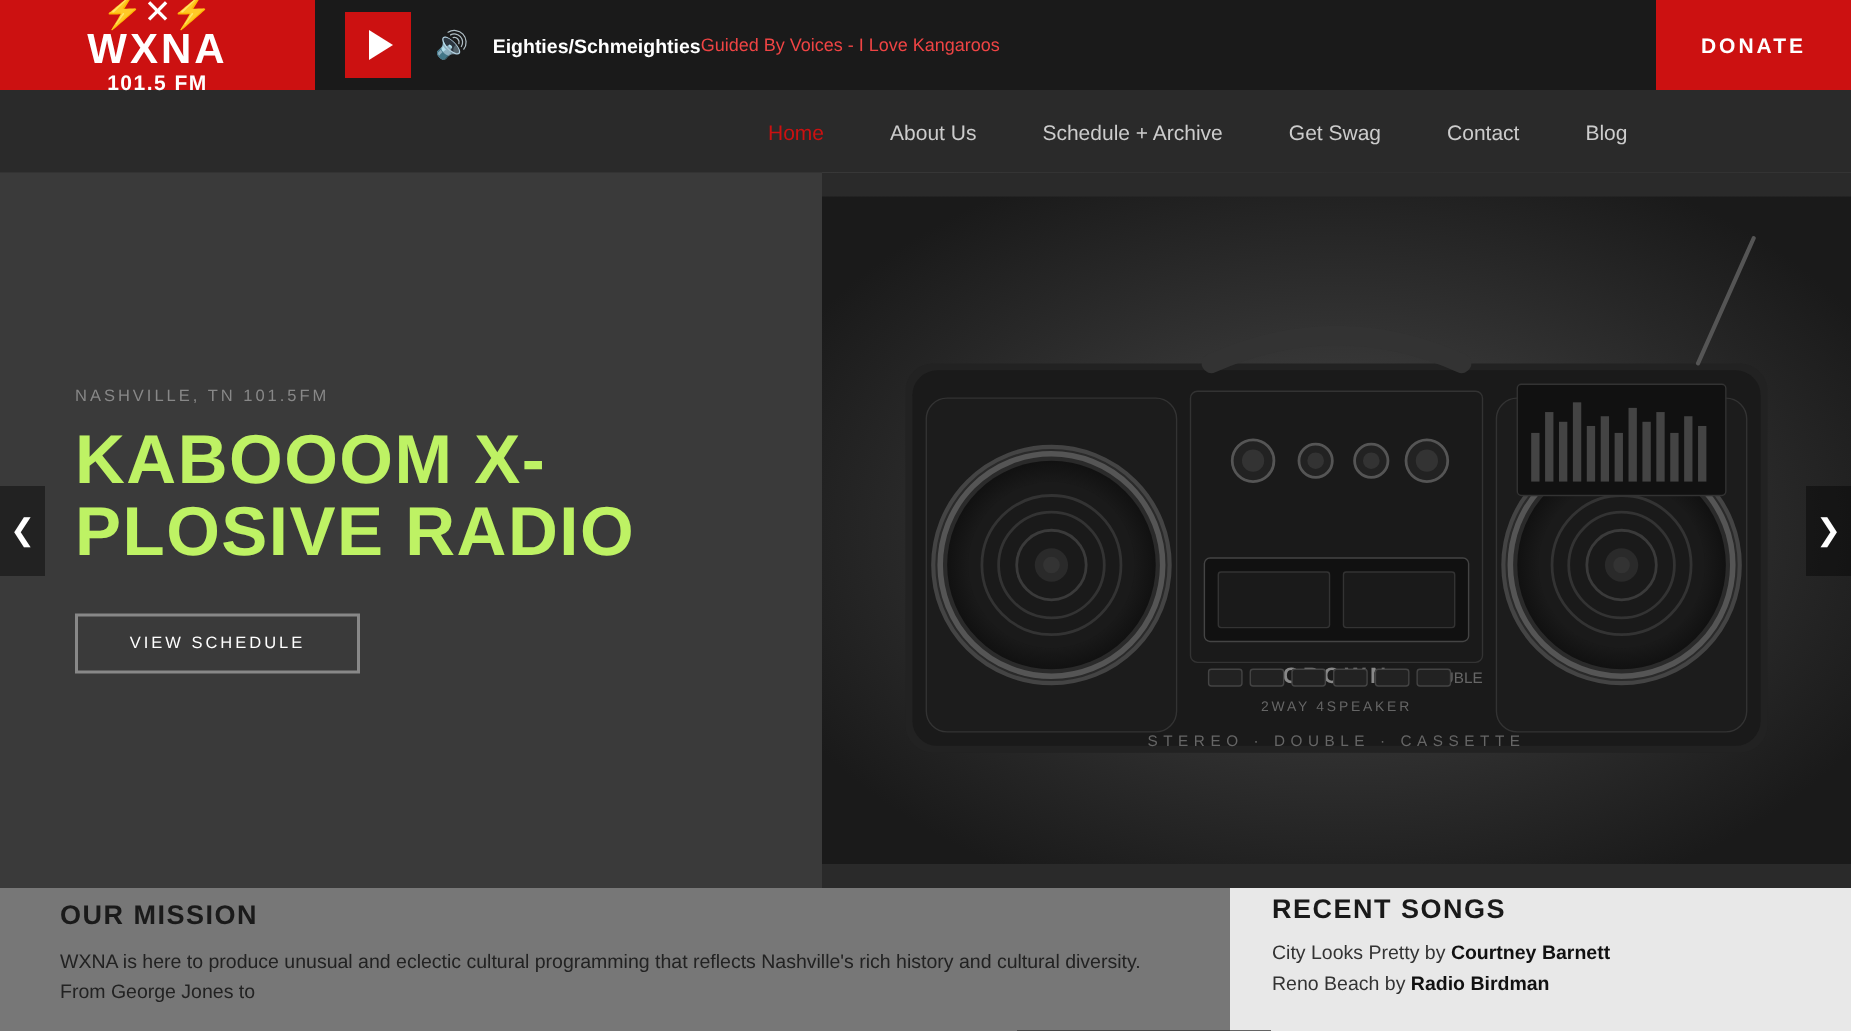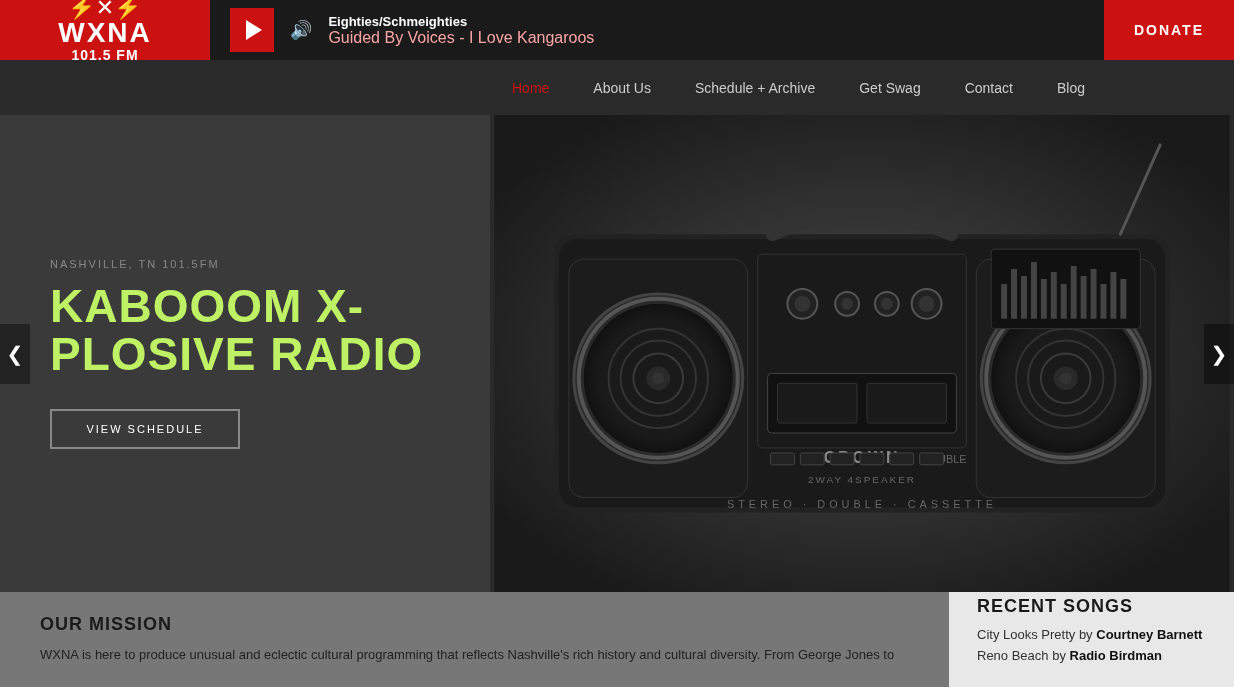--- a/index.html
+++ b/index.html
@@ -64,30 +64,29 @@
       border-bottom: 10px solid transparent;
       border-left: 16px solid white;
       margin-left: 3px;
     }
     .volume-icon {
       color: #888;
       font-size: 18px;
     }
     .track-info {
       display: flex;
-      flex-direction: column;
     }
     .track-title {
       color: white;
       font-size: 13px;
       font-weight: bold;
     }
     .track-artist {
-      color: #fca5a5;
-      font-size: 16px;
+      color: #ef4444;
+      font-size: 12px;
     }
 
     .donate-btn {
       background: #cc1111;
       color: white;
       font-size: 14px;
       font-weight: bold;
       letter-spacing: 2px;
       padding: 0 30px;
       height: 60px;
@@ -119,21 +118,21 @@
     .nav-item.active { color: #cc1111; }
 
     
     .hero {
       position: relative;
       height: 477px;
       display: flex;
       overflow: hidden;
     }
     .hero-left {
-      width: 490px;
+      width: 548px;
       background: #3a3a3a;
       display: flex;
       flex-direction: column;
       justify-content: center;
       padding: 40px 40px 40px 50px;
       flex-shrink: 0;
     }
     .hero-location {
       color: #888;
       font-size: 11px;
@@ -199,23 +198,23 @@
     }
     .nav-arrow-left { left: 0; }
     .nav-arrow-right { right: 0; }
 
     
     .bottom-section {
       height: 95px;
       display: flex;
     }
     .mission-area {
-      width: 949px;
+      width: 820px;
       background: #777;
-      padding: 22px 40px;
+      padding: 8px 40px;
     }
     .mission-title {
       color: #1a1a1a;
       font-size: 18px;
       font-weight: 900;
       text-transform: uppercase;
       letter-spacing: 1px;
       margin-bottom: 10px;
     }
     .mission-text {

